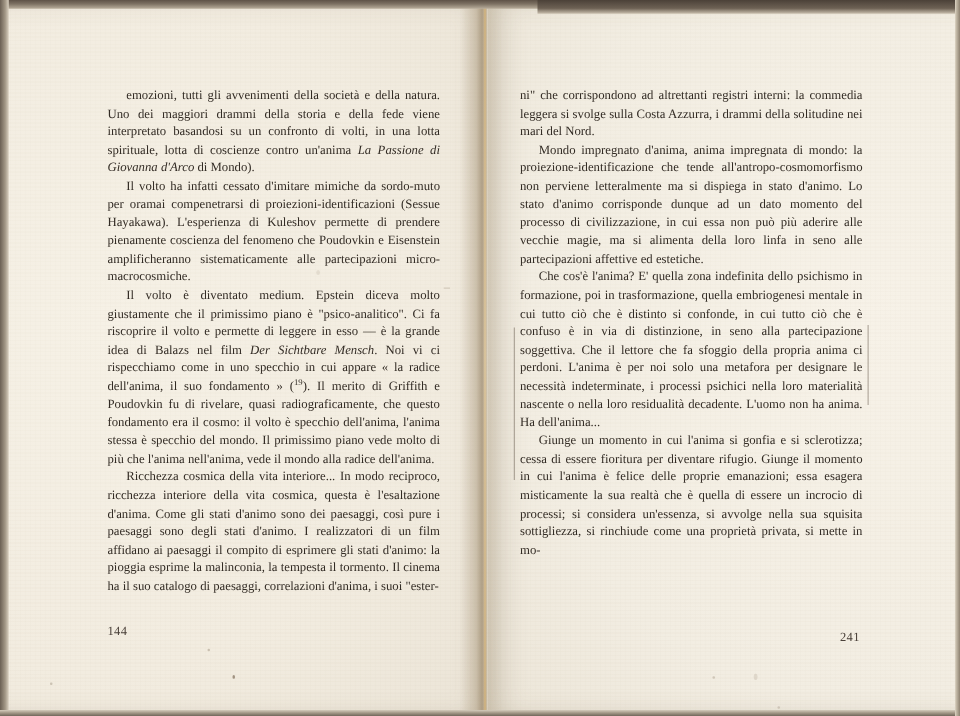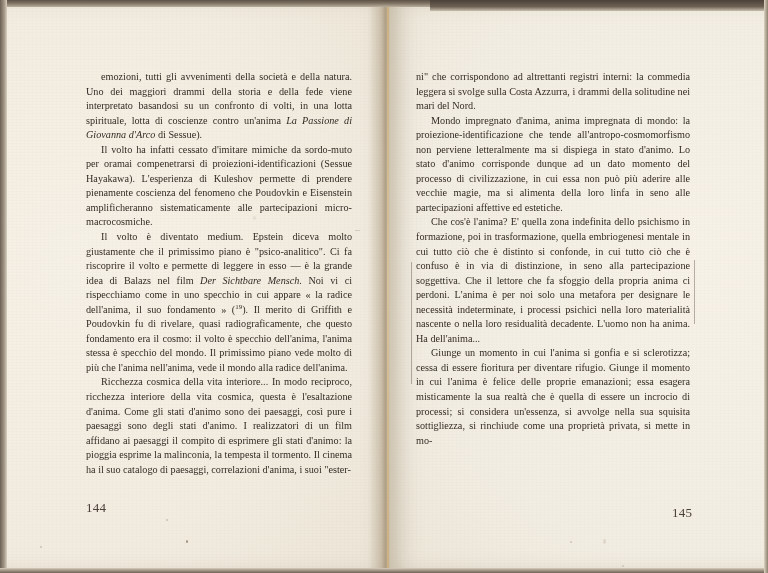--- a/index.html
+++ b/index.html
@@ -137,21 +137,21 @@
   }
   .col p.noindent { text-indent: 0; }
 
   .it { font-style: italic; }
   .sup { font-size: 7px; vertical-align: super; line-height: 0; }
 
   
   .folio {
     position: absolute;
     z-index: 8;
-    font-size: 13px;
+    font-size: 10px;
     color: #4a4039;
     letter-spacing: .3px;
   }
   .folio-left  { left: 86px;  top: 500px; }
   .folio-right { left: 672px; top: 505px; }
 
   
   .margin-mark {
     position: absolute;
     z-index: 8;
@@ -182,42 +182,42 @@
   <div class="gutter"></div>
   <div class="spine-line"></div>
 
   <div class="surround-top"></div>
   <div class="surround-top-right"></div>
   <div class="surround-left"></div>
   <div class="surround-bottom"></div>
   <div class="surround-right"></div>
 
   <div class="col col-left">
-    <p><span>emozioni, tutti gli avvenimenti della società e della natura. Uno dei maggiori drammi della storia e della fede viene interpretato basandosi su un confronto di volti, in una lotta spirituale, lotta di coscienze contro un'anima </span><span class="it">La Passione di Giovanna d'Arco</span><span> di Sessue).</span></p>
+    <p><span>emozioni, tutti gli avvenimenti della società e della natura. Uno dei maggiori drammi della storia e della fede viene interpretato basandosi su un confronto di volti, in una lotta spirituale, lotta di coscienze contro un'anima </span><span class="it">La Passione di Giovanna d'Arco</span><span> di Mondo).</span></p>
 
     <p><span>Il volto ha infatti cessato d'imitare mimiche da sordo-muto per oramai compenetrarsi di proiezioni-identificazioni (Sessue Hayakawa). L'esperienza di Kuleshov permette di prendere pienamente coscienza del fenomeno che Poudovkin e Eisenstein amplificheranno sistematicamente alle partecipazioni micro-macrocosmiche.</span></p>
 
     <p><span>Il volto è diventato medium. Epstein diceva molto giustamente che il primissimo piano è "psico-analitico". Ci fa riscoprire il volto e permette di leggere in esso — è la grande idea di Balazs nel film </span><span class="it">Der Sichtbare Mensch</span><span>. Noi vi ci rispecchiamo come in uno specchio in cui appare « la radice dell'anima, il suo fondamento » (</span><span class="sup">19</span><span>). Il merito di Griffith e Poudovkin fu di rivelare, quasi radiograficamente, che questo fondamento era il cosmo: il volto è specchio dell'anima, l'anima stessa è specchio del mondo. Il primissimo piano vede molto di più che l'anima nell'anima, vede il mondo alla radice dell'anima.</span></p>
 
     <p><span>Ricchezza cosmica della vita interiore... In modo reciproco, ricchezza interiore della vita cosmica, questa è l'esaltazione d'anima. Come gli stati d'animo sono dei paesaggi, così pure i paesaggi sono degli stati d'animo. I realizzatori di un film affidano ai paesaggi il compito di esprimere gli stati d'animo: la pioggia esprime la malinconia, la tempesta il tormento. Il cinema ha il suo catalogo di paesaggi, correlazioni d'anima, i suoi "ester-</span></p>
   </div>
 
   <div class="folio folio-left">144</div>
 
   <div class="col col-right">
     <p class="noindent"><span>ni" che corrispondono ad altrettanti registri interni: la commedia leggera si svolge sulla Costa Azzurra, i drammi della solitudine nei mari del Nord.</span></p>
     <p><span>Mondo impregnato d'anima, anima impregnata di mondo: la proiezione-identificazione che tende all'antropo-cosmomorfismo non perviene letteralmente ma si dispiega in stato d'animo. Lo stato d'animo corrisponde dunque ad un dato momento del processo di civilizzazione, in cui essa non può più aderire alle vecchie magie, ma si alimenta della loro linfa in seno alle partecipazioni affettive ed estetiche.</span></p>
     <p><span>Che cos'è l'anima? E' quella zona indefinita dello psichismo in formazione, poi in trasformazione, quella embriogenesi mentale in cui tutto ciò che è distinto si confonde, in cui tutto ciò che è confuso è in via di distinzione, in seno alla partecipazione soggettiva. Che il lettore che fa sfoggio della propria anima ci perdoni. L'anima è per noi solo una metafora per designare le necessità indeterminate, i processi psichici nella loro materialità nascente o nella loro residualità decadente. L'uomo non ha anima. Ha dell'anima...</span></p>
     <p><span>Giunge un momento in cui l'anima si gonfia e si sclerotizza; cessa di essere fioritura per diventare rifugio. Giunge il momento in cui l'anima è felice delle proprie emanazioni; essa esagera misticamente la sua realtà che è quella di essere un incrocio di processi; si considera un'essenza, si avvolge nella sua squisita sottigliezza, si rinchiude come una proprietà privata, si mette in mo-</span></p>
   </div>
 
   <div class="margin-mark margin-mark-left"></div>
   <div class="margin-mark margin-mark-right"></div>
 
-  <div class="folio folio-right">145</div>
+  <div class="folio folio-right">241</div>
 
   <div class="speck" style="left:186px;top:540px;width:2px;height:3px;"></div>
   <div class="speck" style="left:40px;top:546px;width:1.5px;height:2px;opacity:.45;"></div>
   <div class="speck" style="left:166px;top:519px;width:2px;height:2px;opacity:.5;"></div>
   <div class="speck" style="left:570px;top:541px;width:1.5px;height:2px;opacity:.4;"></div>
   <div class="speck" style="left:603px;top:539px;width:3px;height:5px;opacity:.22;border-radius:40% 40% 50% 50%;"></div>
   <div class="speck" style="left:622px;top:565px;width:1.5px;height:2px;opacity:.35;"></div>
   <div class="speck" style="left:355px;top:230px;width:5px;height:1px;opacity:.35;border-radius:0;"></div>
   <div class="speck" style="left:253px;top:216px;width:3px;height:4px;opacity:.18;"></div>
 

